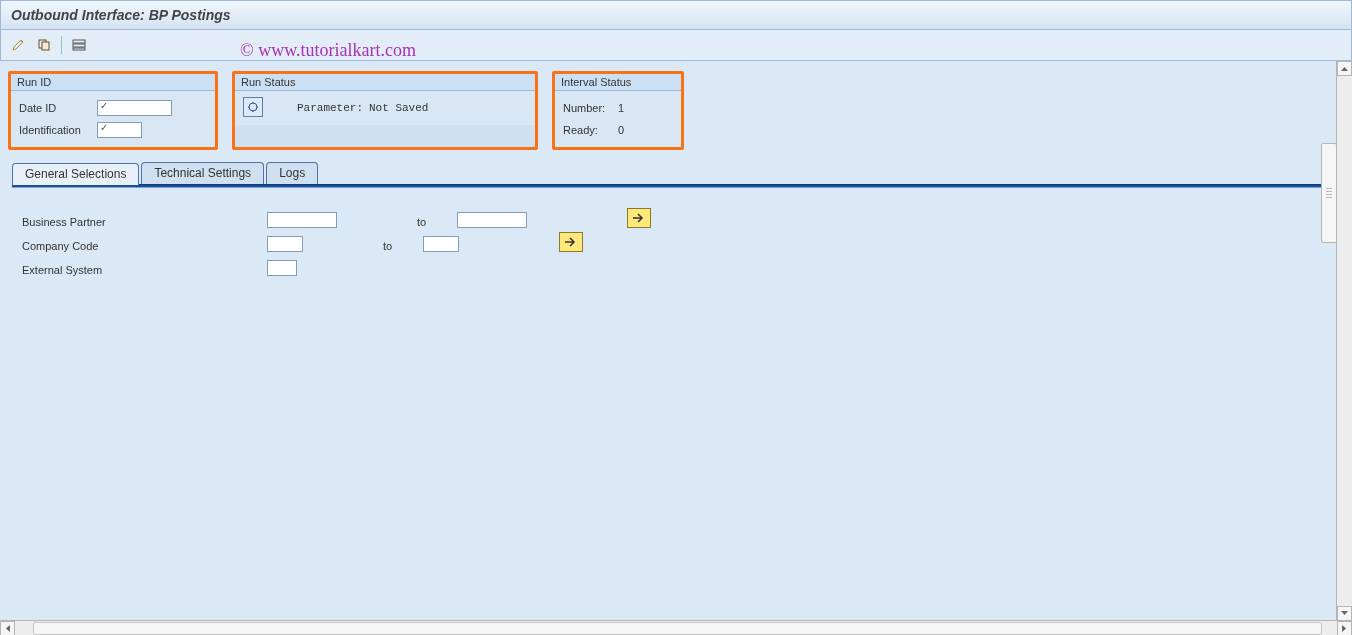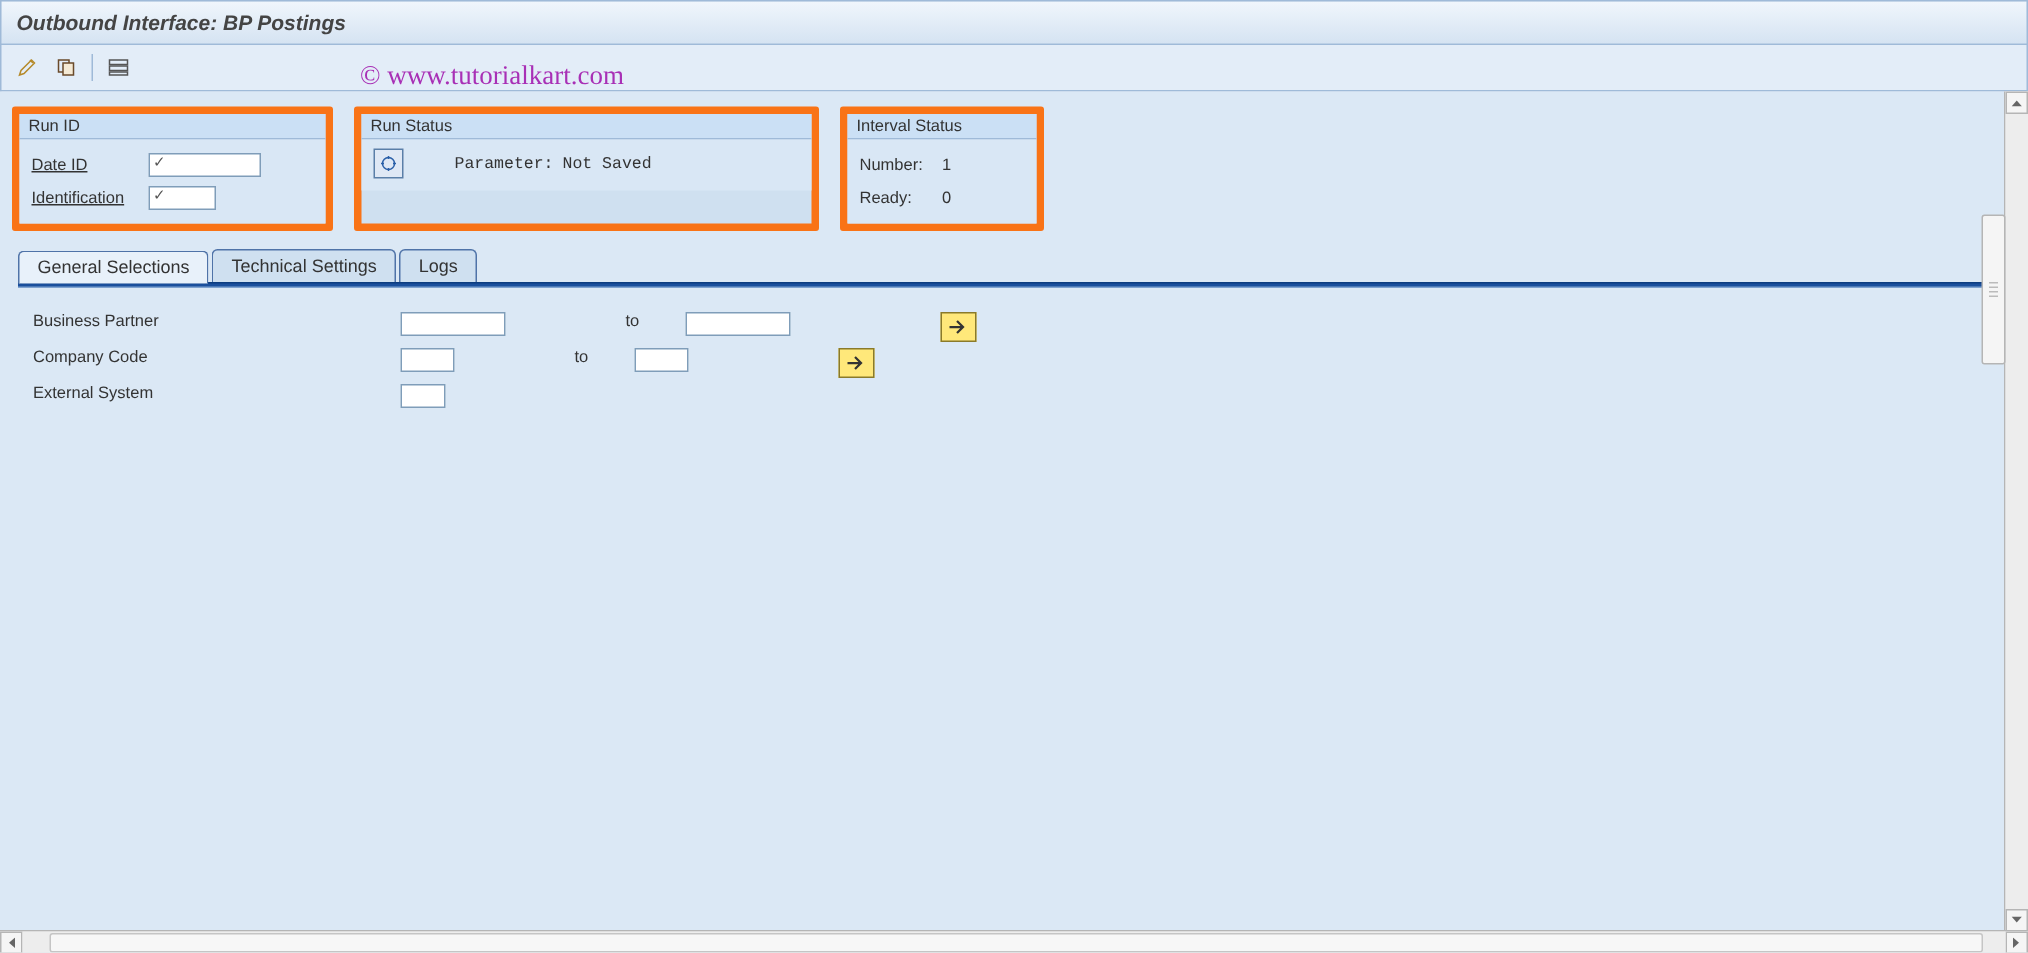--- a/index.html
+++ b/index.html
@@ -5,40 +5,40 @@
 html,body{margin:0;padding:0;width:1352px;height:635px;font-family:Arial,Helvetica,sans-serif;font-size:11px;color:#333;background:#dfeaf5;overflow:hidden;}
 .title-bar{height:28px;line-height:28px;padding-left:10px;font-size:14px;font-weight:bold;font-style:italic;color:#444;
   background:linear-gradient(#f0f6fc,#d5e3f2);border:1px solid #9fbad8;border-bottom-color:#9fbad8;}
 .tool-bar{height:30px;line-height:30px;padding-left:8px;background:#e3edf8;border:1px solid #9fbad8;border-top:none;display:flex;align-items:center;gap:8px;}
 .tool-btn{width:18px;height:18px;display:flex;align-items:center;justify-content:center;cursor:pointer;}
 .tool-sep{width:1px;height:18px;background:#9fbad8;}
 .watermark{position:absolute;left:240px;top:40px;font-family:Georgia,serif;font-size:18px;color:#a21caf;opacity:0.9;pointer-events:none;}
 .content-wrap{position:relative;height:calc(100% - 60px);}
 .scroll-area{position:absolute;left:0;right:0;top:0;bottom:15px;background:#dbe8f5;overflow:hidden;}
 .groups{display:flex;gap:14px;padding:10px 8px 6px 8px;}
-.group{border:5px solid #f97316;border-radius:2px;background:#cfe0f0;}
+.group{border:3px solid #f97316;border-radius:2px;background:#cfe0f0;}
 .group-head{padding:2px 6px;font-size:11px;color:#333;background:#cbe0f5;border-bottom:1px solid #9fbad8;}
 .group-body{padding:6px 8px;background:#d9e7f5;}
-.row{display:flex;align-items:center;height:22px;text-decoration:underline;}
+.row{display:flex;align-items:center;height:22px;}
 .row .lbl{min-width:78px;}
 .inp{height:16px;border:1px solid #7f9db9;background:#fff;padding:0 2px;font-size:11px;box-sizing:border-box;}
 .req{position:relative;}
 .req::before{content:'✓';position:absolute;left:3px;top:0;font-size:10px;color:#555;pointer-events:none;}
 .req input{padding-left:14px;}
 .kv{display:flex;align-items:center;height:22px;}
 .kv .klbl{min-width:92px;text-align:right;margin-right:6px;}
 .kv .kval{min-width:90px;}
 .mini-icon{width:18px;height:18px;border:1px solid #5a7fa8;background:#dfe8f5;display:flex;align-items:center;justify-content:center;margin-right:4px;}
 .tabs{position:relative;padding:4px 8px 0 12px;}
 .tabs-row{display:flex;align-items:flex-end;gap:0;height:24px;position:relative;z-index:2;}
 .tab{padding:3px 12px 4px 12px;border:1px solid #4f73a8;border-bottom:none;border-radius:4px 4px 0 0;background:#cfe0f0;cursor:pointer;margin-right:2px;font-size:12px;}
 .tab.active{background:#e8f1fa;position:relative;top:1px;}
 .tabs-line{height:2px;background:#1a4f9c;border-top:1px solid #0d3d80;border-bottom:1px solid #7fa3d0;}
 .tab-pane{background:#dbe8f5;padding:16px 10px;}
-.sel-row{display:flex;align-items:flex-start;height:24px;}
+.sel-row{display:flex;align-items:flex-end;height:24px;}
 .sel-row .slabel{width:245px;}
 .sel-row .sinp{margin-right:80px;}
 .sel-row .sto-lbl{width:40px;}
 .sel-row .sto-inp{margin-right:100px;}
 .arrow-btn{width:22px;height:18px;border:1px solid #8a7a2a;background:#ffe87a;display:flex;align-items:center;justify-content:center;cursor:pointer;}
 .arrow-btn svg{display:block;}
 .hscroll{position:absolute;left:0;right:0;bottom:0;height:15px;display:flex;align-items:stretch;background:#e6e6e6;border-top:1px solid #b5b5b5;}
 .hscroll .arrow{width:15px;background:#f5f5f5;border:1px solid #b5b5b5;display:flex;align-items:center;justify-content:center;box-sizing:border-box;}
 .hscroll .track{flex:1;background:#ededed;position:relative;}
 .hscroll .thumb{position:absolute;left:18px;right:15px;top:1px;bottom:1px;background:#f7f7f7;border:1px solid #c5c5c5;border-radius:2px;}

